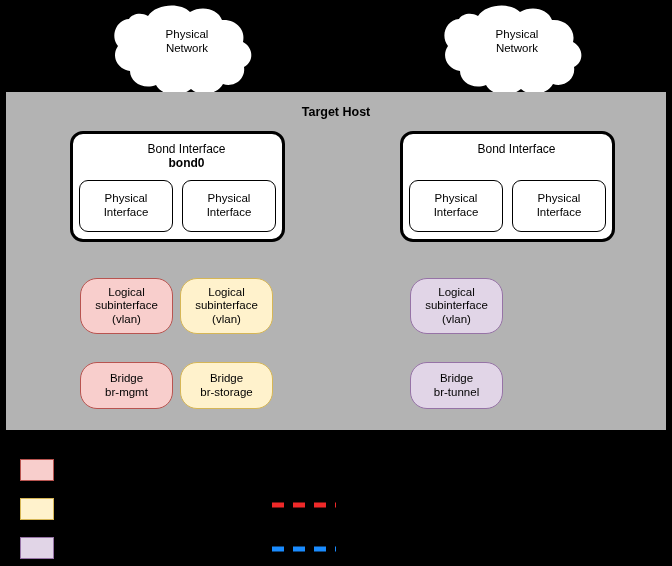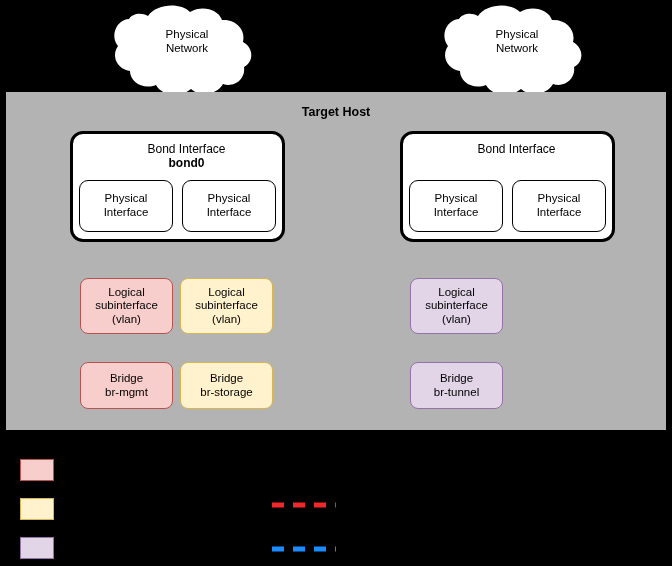--- a/index.html
+++ b/index.html
@@ -65,21 +65,21 @@
     margin-left: 9px;
   }
   .bond-label .b-name { font-weight: bold; }
   .phys-box {
     background: #ffffff;
     border: 1.6px solid #000000;
     border-radius: 9px;
     font-size: 11.5px;
   }
   .round-box {
-    border-radius: 8px;
+    border-radius: 17px;
     border-width: 1.8px;
     border-style: solid;
     font-size: 11.5px;
   }
   .c-pink   { background: #f8cecc; border-color: #b85450; }
   .c-yellow { background: #fff2cc; border-color: #d6b656; }
   .c-purple { background: #e1d5e7; border-color: #9673a6; }
   .bold-line { font-weight: normal; }
   .legend-swatch {
     position: absolute;

